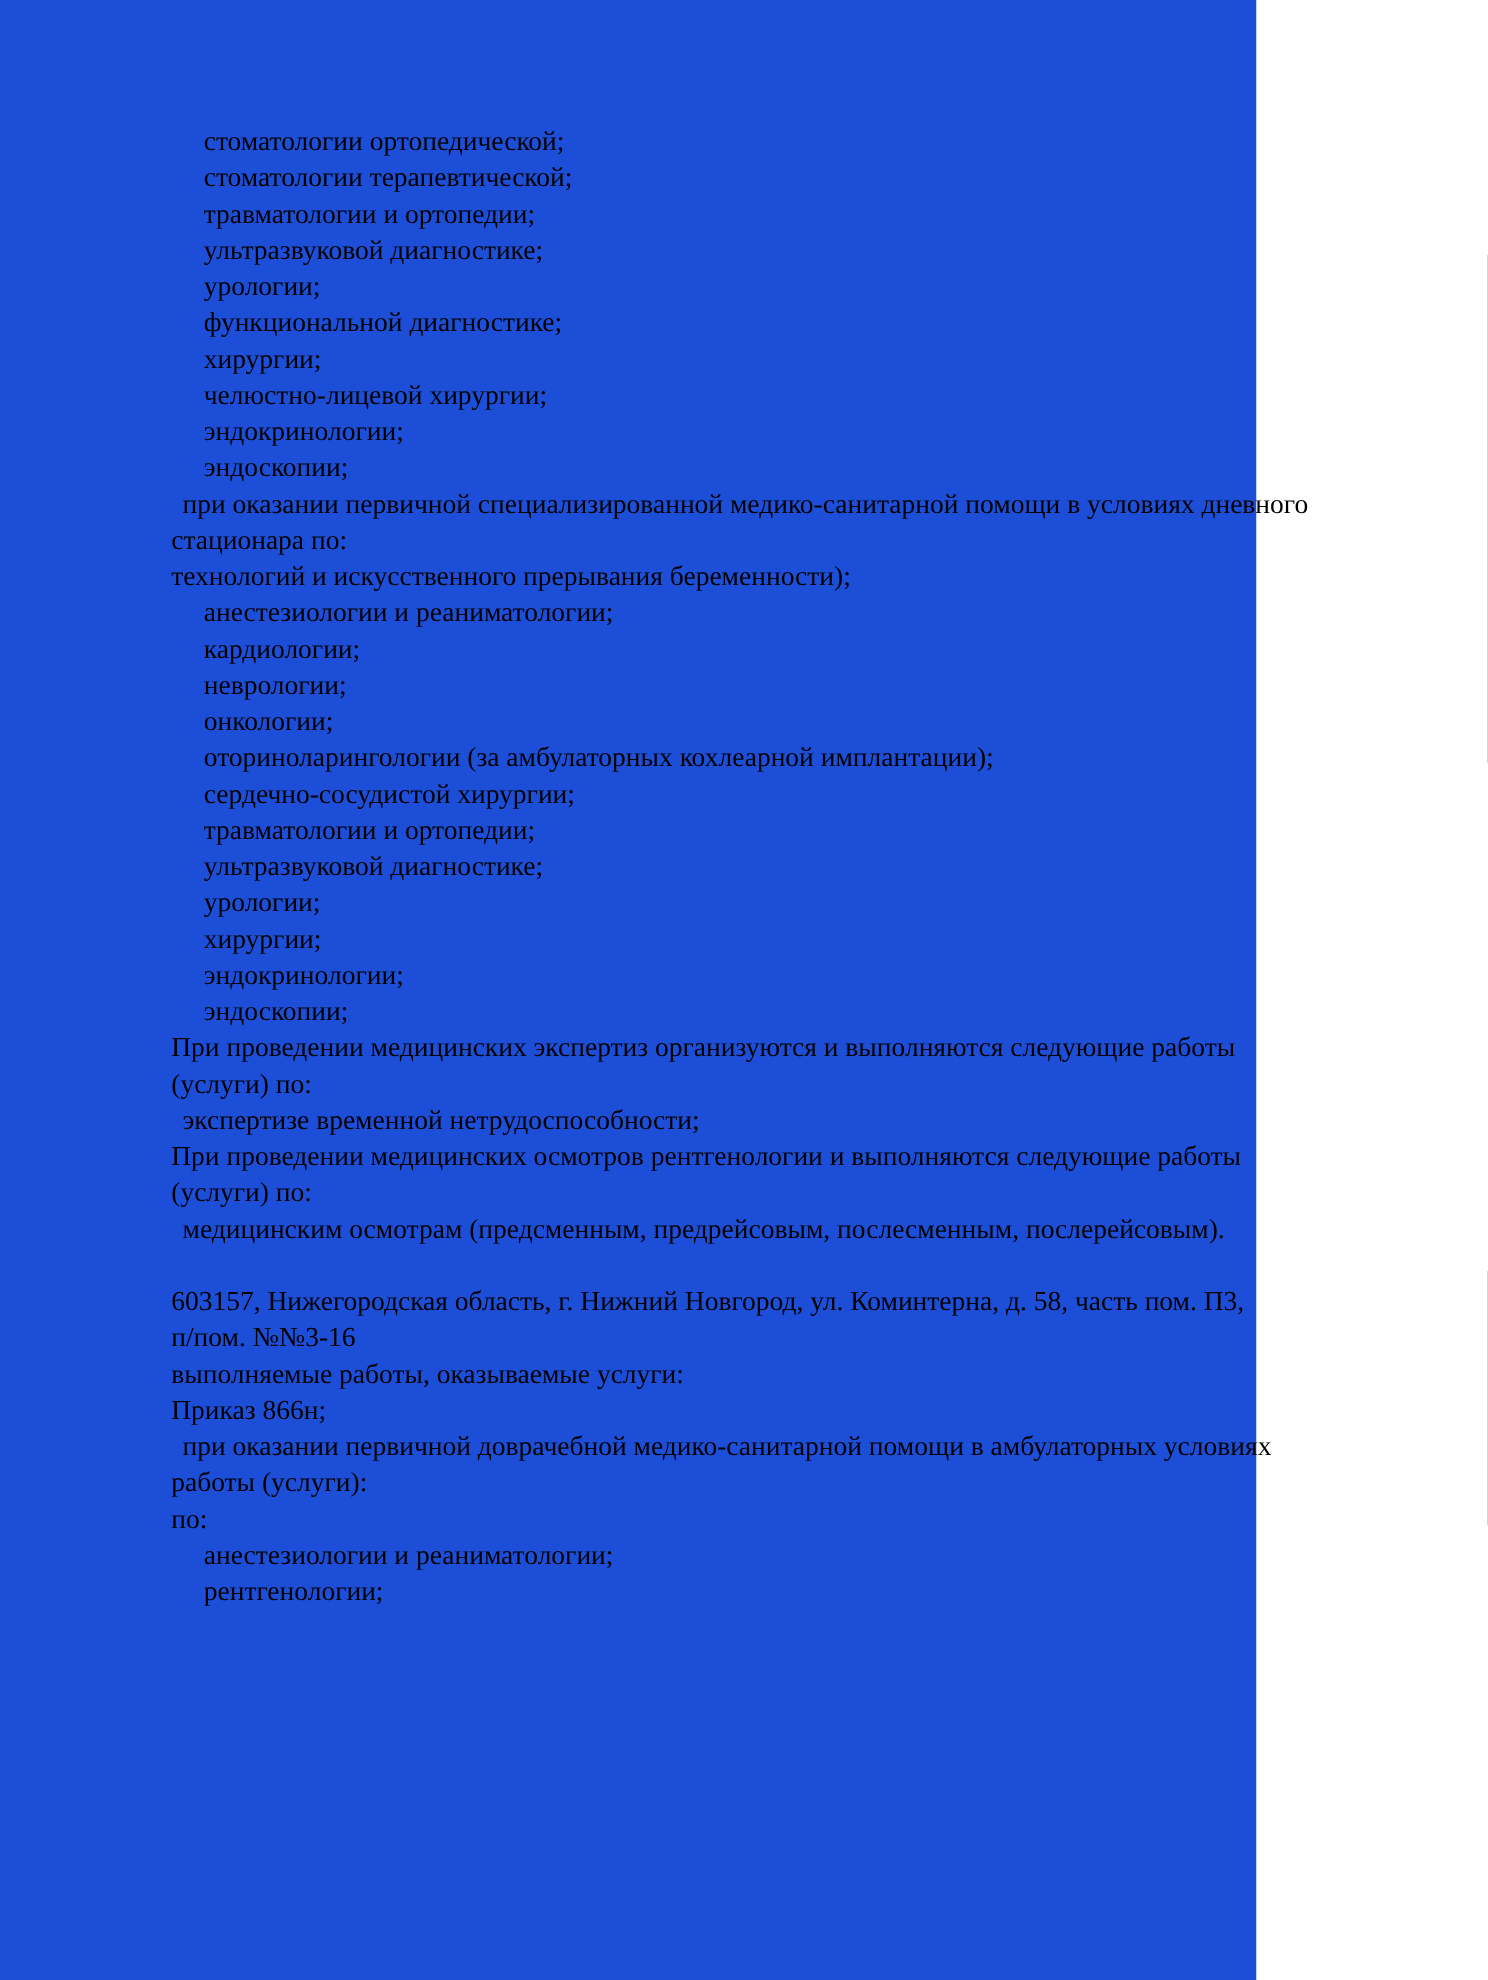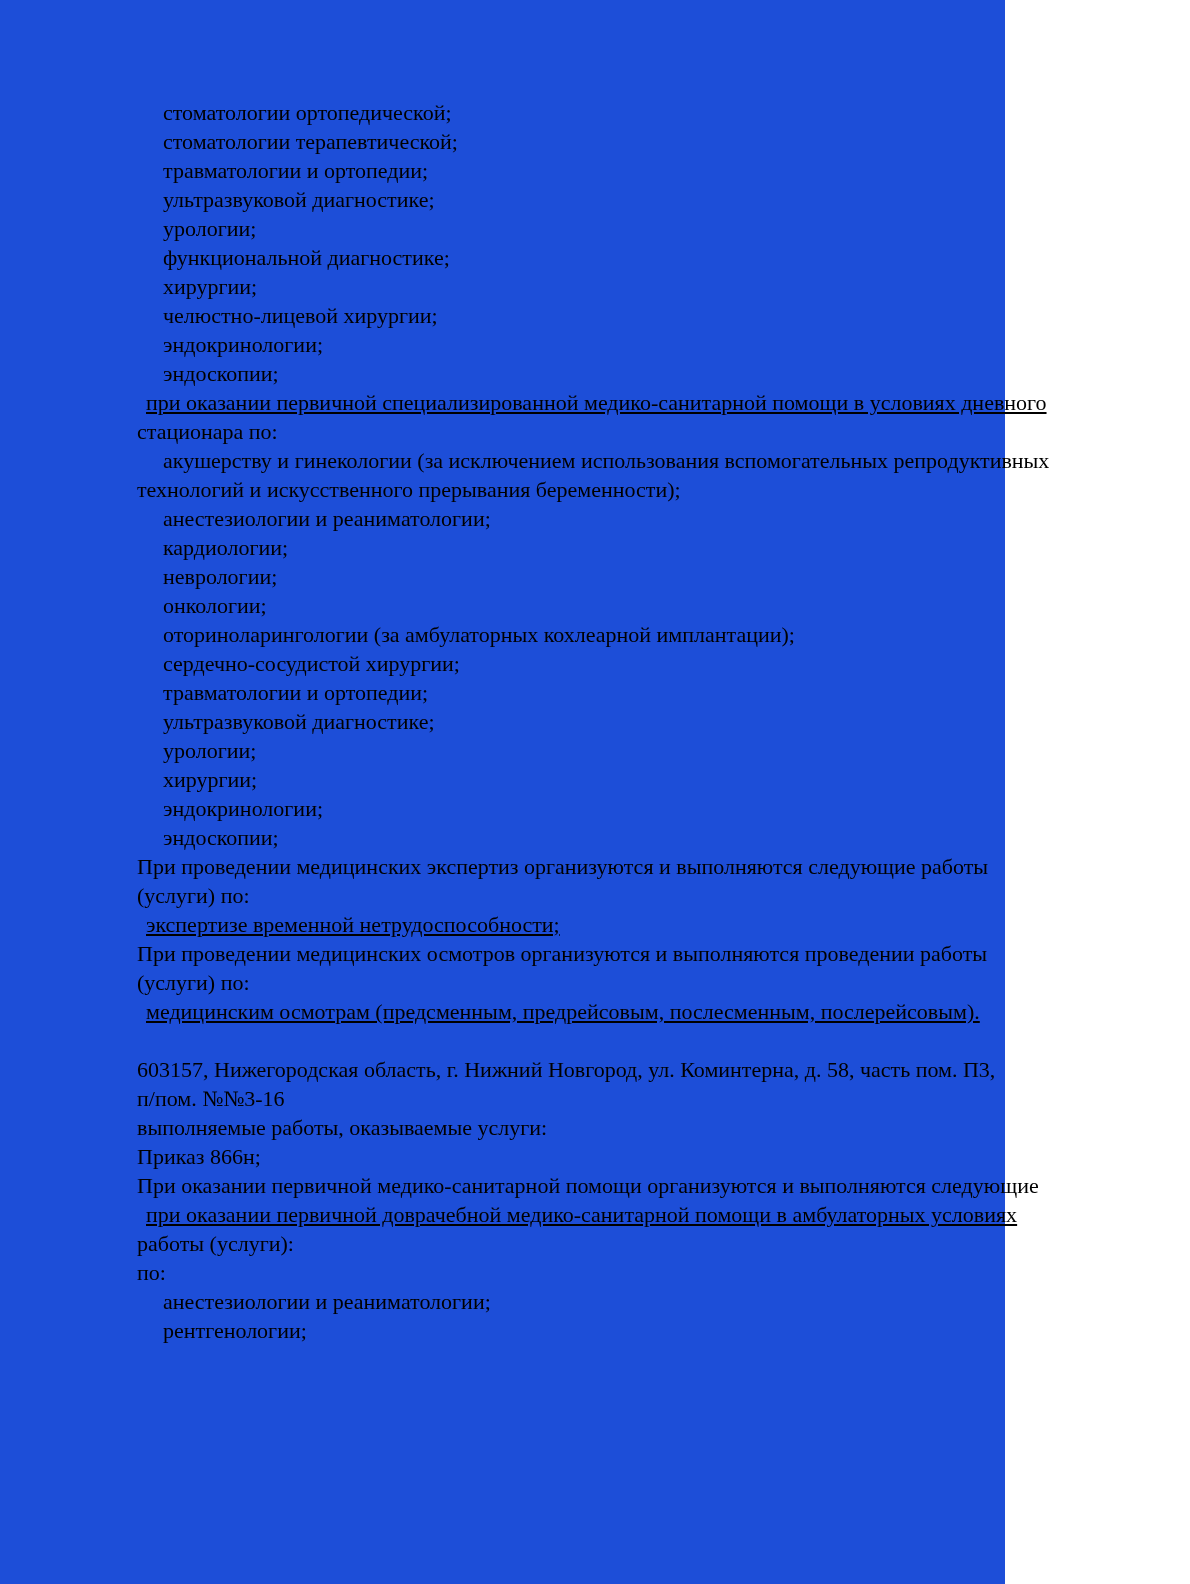--- a/index.html
+++ b/index.html
@@ -22,65 +22,63 @@
     padding: 98px 70px 40px 137px;
     background: #1d4ed8;
   }
   .doc-body p.text-line {
     margin: 0;
     min-height: 29px;
     white-space: nowrap;
     overflow: visible;
   }
   .indent-0 { padding-left: 0; }
-  .indent-1 { padding-left: 9px; text-decoration: underline; }
+  .indent-1 { padding-left: 9px; }
   .indent-2 { padding-left: 26px; }
 </style>
 </head>
 <body style="background: rgb(255, 255, 255); color: rgb(0, 0, 0);">
 
 <main class="doc-page">
   <div class="doc-body">
       <p class="text-line indent-2">стоматологии ортопедической;</p>
       <p class="text-line indent-2">стоматологии терапевтической;</p>
       <p class="text-line indent-2">травматологии и ортопедии;</p>
       <p class="text-line indent-2">ультразвуковой диагностике;</p>
       <p class="text-line indent-2">урологии;</p>
       <p class="text-line indent-2">функциональной диагностике;</p>
       <p class="text-line indent-2">хирургии;</p>
       <p class="text-line indent-2">челюстно-лицевой хирургии;</p>
       <p class="text-line indent-2">эндокринологии;</p>
       <p class="text-line indent-2">эндоскопии;</p>
       <p class="text-line indent-1">при оказании первичной специализированной медико-санитарной помощи в условиях дневного</p>
       <p class="text-line indent-0">стационара по:</p>
-      <p class="text-line indent-2">акушерству и гинекологии (за исключением использования вспомогательных репродуктивных</p>
       <p class="text-line indent-0">технологий и искусственного прерывания беременности);</p>
       <p class="text-line indent-2">анестезиологии и реаниматологии;</p>
       <p class="text-line indent-2">кардиологии;</p>
       <p class="text-line indent-2">неврологии;</p>
       <p class="text-line indent-2">онкологии;</p>
       <p class="text-line indent-2">оториноларингологии (за амбулаторных кохлеарной имплантации);</p>
       <p class="text-line indent-2">сердечно-сосудистой хирургии;</p>
       <p class="text-line indent-2">травматологии и ортопедии;</p>
       <p class="text-line indent-2">ультразвуковой диагностике;</p>
       <p class="text-line indent-2">урологии;</p>
       <p class="text-line indent-2">хирургии;</p>
       <p class="text-line indent-2">эндокринологии;</p>
       <p class="text-line indent-2">эндоскопии;</p>
       <p class="text-line indent-0">При проведении медицинских экспертиз организуются и выполняются следующие работы</p>
       <p class="text-line indent-0">(услуги) по:</p>
       <p class="text-line indent-1">экспертизе временной нетрудоспособности;</p>
-      <p class="text-line indent-0">При проведении медицинских осмотров организуются и выполняются проведении работы</p>
+      <p class="text-line indent-0">При проведении медицинских осмотров рентгенологии и выполняются следующие работы</p>
       <p class="text-line indent-0">(услуги) по:</p>
       <p class="text-line indent-1">медицинским осмотрам (предсменным, предрейсовым, послесменным, послерейсовым).</p>
       <p class="text-line indent-0"></p>
       <p class="text-line indent-0">603157, Нижегородская область, г. Нижний Новгород, ул. Коминтерна, д. 58, часть пом. П3,</p>
       <p class="text-line indent-0">п/пом. №№3-16</p>
       <p class="text-line indent-0">выполняемые работы, оказываемые услуги:</p>
       <p class="text-line indent-0">Приказ 866н;</p>
-      <p class="text-line indent-0">При оказании первичной медико-санитарной помощи организуются и выполняются следующие</p>
       <p class="text-line indent-1">при оказании первичной доврачебной медико-санитарной помощи в амбулаторных условиях</p>
       <p class="text-line indent-0">работы (услуги):</p>
       <p class="text-line indent-0">по:</p>
       <p class="text-line indent-2">анестезиологии и реаниматологии;</p>
       <p class="text-line indent-2">рентгенологии;</p>
     </div>
 </main>
 
 </body></html>

